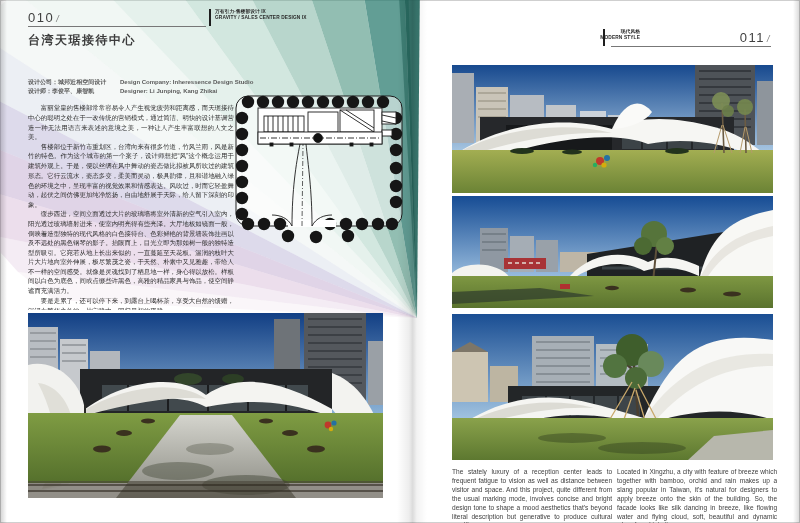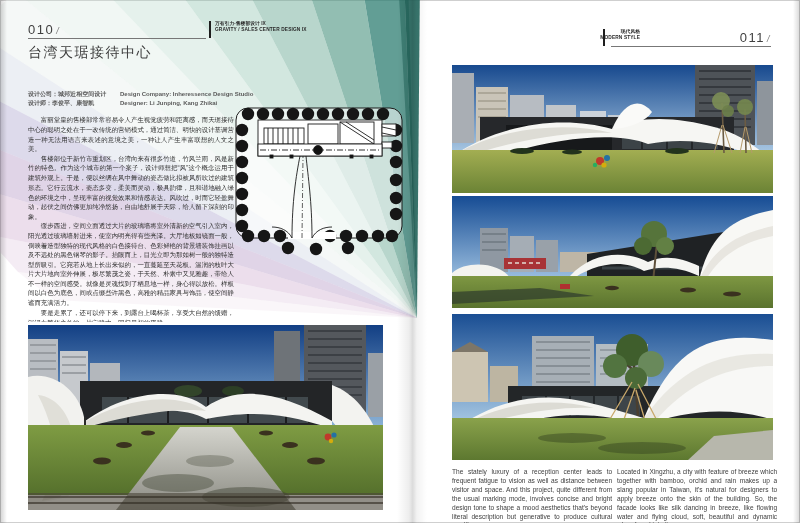--- a/index.html
+++ b/index.html
@@ -14,21 +14,21 @@
           background:linear-gradient(90deg,rgba(0,0,0,0) 0%,rgba(0,0,0,.07) 40%,rgba(0,0,0,.14) 52%,rgba(0,0,0,.05) 66%,rgba(0,0,0,0) 100%);}
   
   .folio{font-size:13px;letter-spacing:1.5px;color:#3f3f3f;}
   .folio .slash{font-size:9px;color:#777;font-style:italic;margin-left:2px;}
   .rule{height:1px;background:#777;}
   .vbar{width:2px;background:#1e1e1e;}
   .microwrap{transform-origin:0 0;}
   .serieslabel{font-size:7.5px;line-height:8.6px;font-weight:700;color:#2a2a2a;white-space:nowrap;}
   .serieslabel .en{font-weight:700;letter-spacing:.2px;}
   
-  .title-cn{font-size:14px;font-weight:400;letter-spacing:1.5px;color:#3c3c3c;}
+  .title-cn{font-size:12px;font-weight:700;letter-spacing:1.5px;color:#3c3c3c;}
   .title-en{font-size:14.5px;font-weight:400;letter-spacing:.2px;color:#555;}
   .credit{font-size:8.6px;line-height:13px;color:#5c5c5c;font-weight:600;white-space:nowrap;}
   
   .cnbody{width:288px;font-size:9px;line-height:13.45px;text-align:justify;color:#2f2f2f;transform:scale(.715);}
   .cnbody p{margin:0;text-indent:2em;}
   .enbody{width:224px;font-size:9.2px;line-height:12.4px;text-align:justify;color:#3d3d3d;transform:scale(.715);}
   .enbody p{margin:0;}
   .photo{display:block;}
   svg{display:block;}
 </style>
@@ -50,21 +50,21 @@
       <path d="M417,318 L-28,30 L16,-8 Z" fill="#dde9e4" opacity=".3"></path>
       <path d="M417,318 L-30,86 L-28,30 Z" fill="#c7cfe0" opacity=".34"></path>
       <path d="M417,318 L-30,138 L-30,86 Z" fill="#a9a3cc" opacity=".4"></path>
       <path d="M417,318 L-28,186 L-30,138 Z" fill="#b294c4" opacity=".4"></path>
       <path d="M417,318 L-16,234 L-28,186 Z" fill="#c9a3cb" opacity=".36"></path>
       <path d="M417,318 L18,272 L-16,234 Z" fill="#dcc0da" opacity=".3"></path>
       <path d="M417,318 L54,300 L18,272 Z" fill="#e9d8e6" opacity=".24"></path>
     </g>
   </svg>
 
-  <div class="abs" style="left:0;top:0;width:410px;height:376px;margin-top:12px;">
+  <div class="abs" style="left:0;top:0;width:410px;height:376px;">
 
     <div class="abs folio" style="left:28px;top:10px;"><span>010</span><span class="slash">/</span></div>
     <div class="abs rule" style="left:28px;top:26px;width:178px;"></div>
     <div class="abs vbar" style="left:209px;top:9px;height:17px;"></div>
     <div class="abs microwrap" style="left:215px;top:9px;transform:scale(.64);">
       <div class="serieslabel">
         <div>万有引力·售楼部设计 IX</div>
         <div class="en">GRAVITY / SALES CENTER DESIGN IX</div>
       </div>
     </div>

